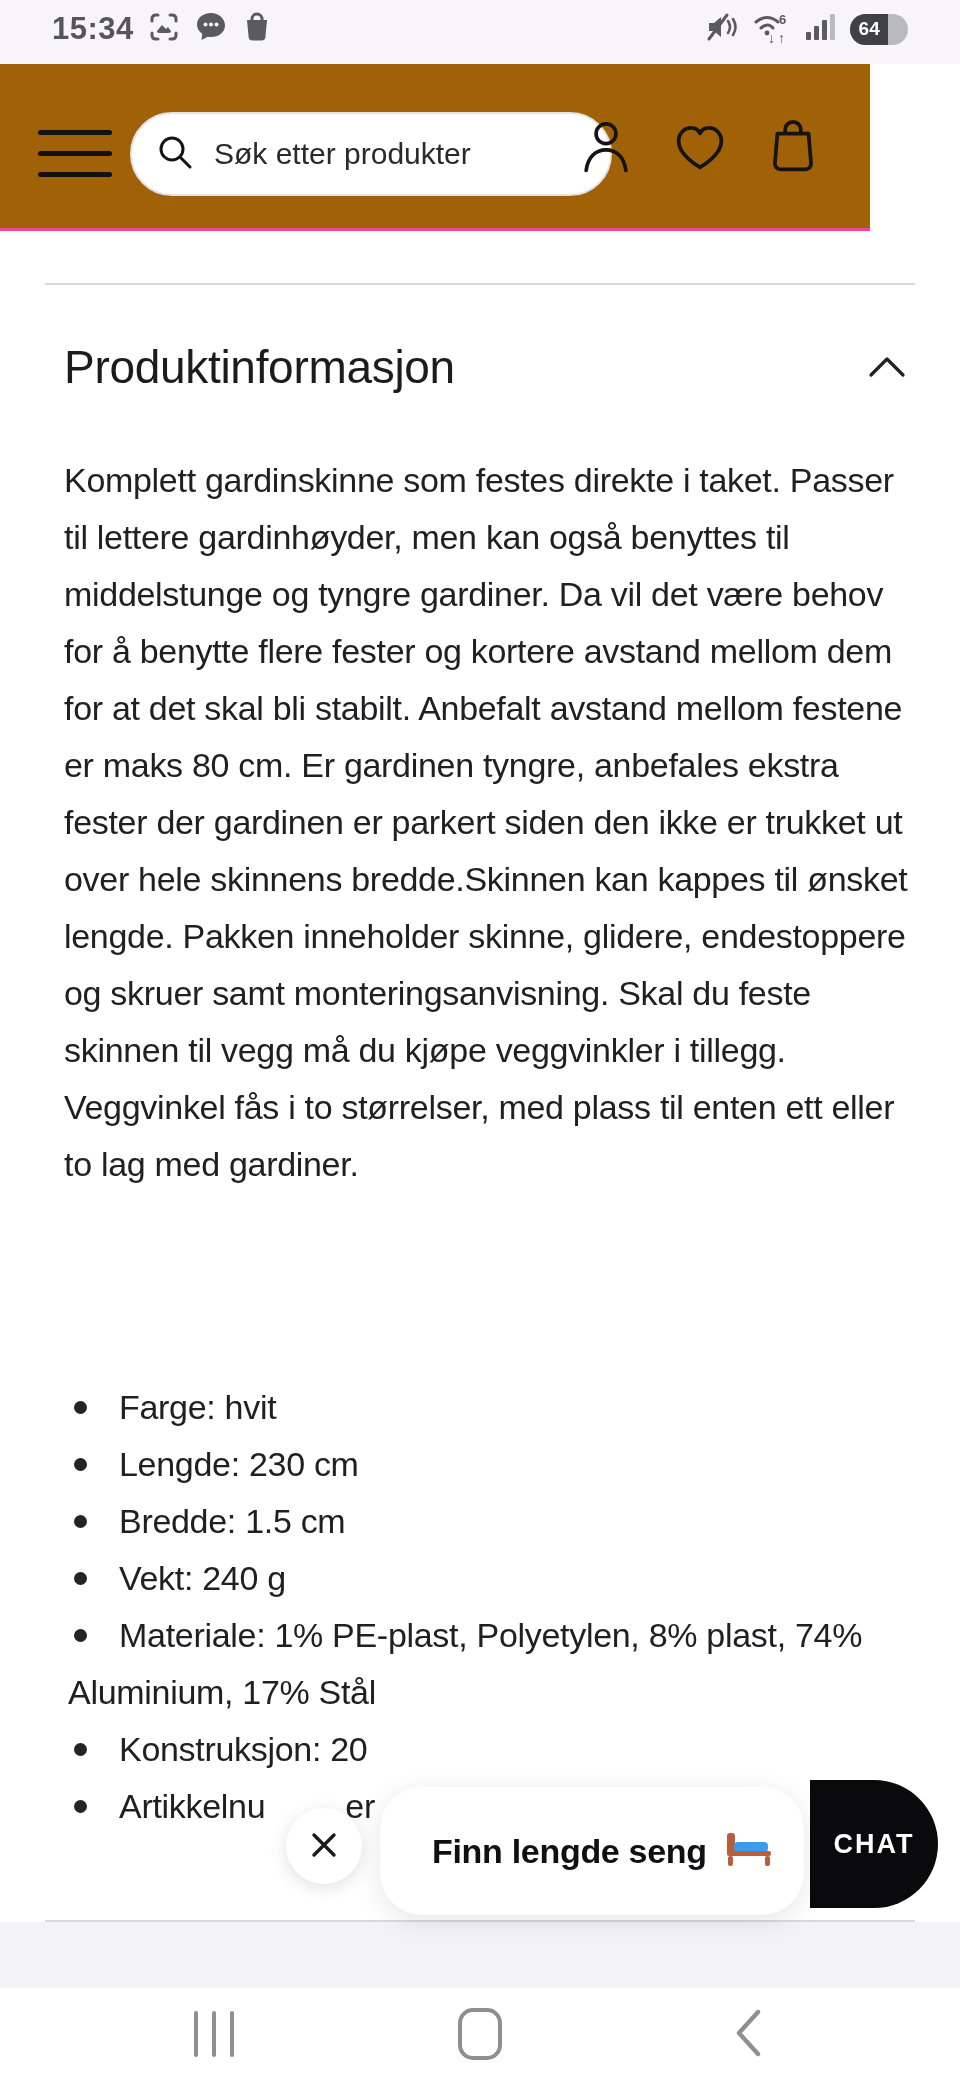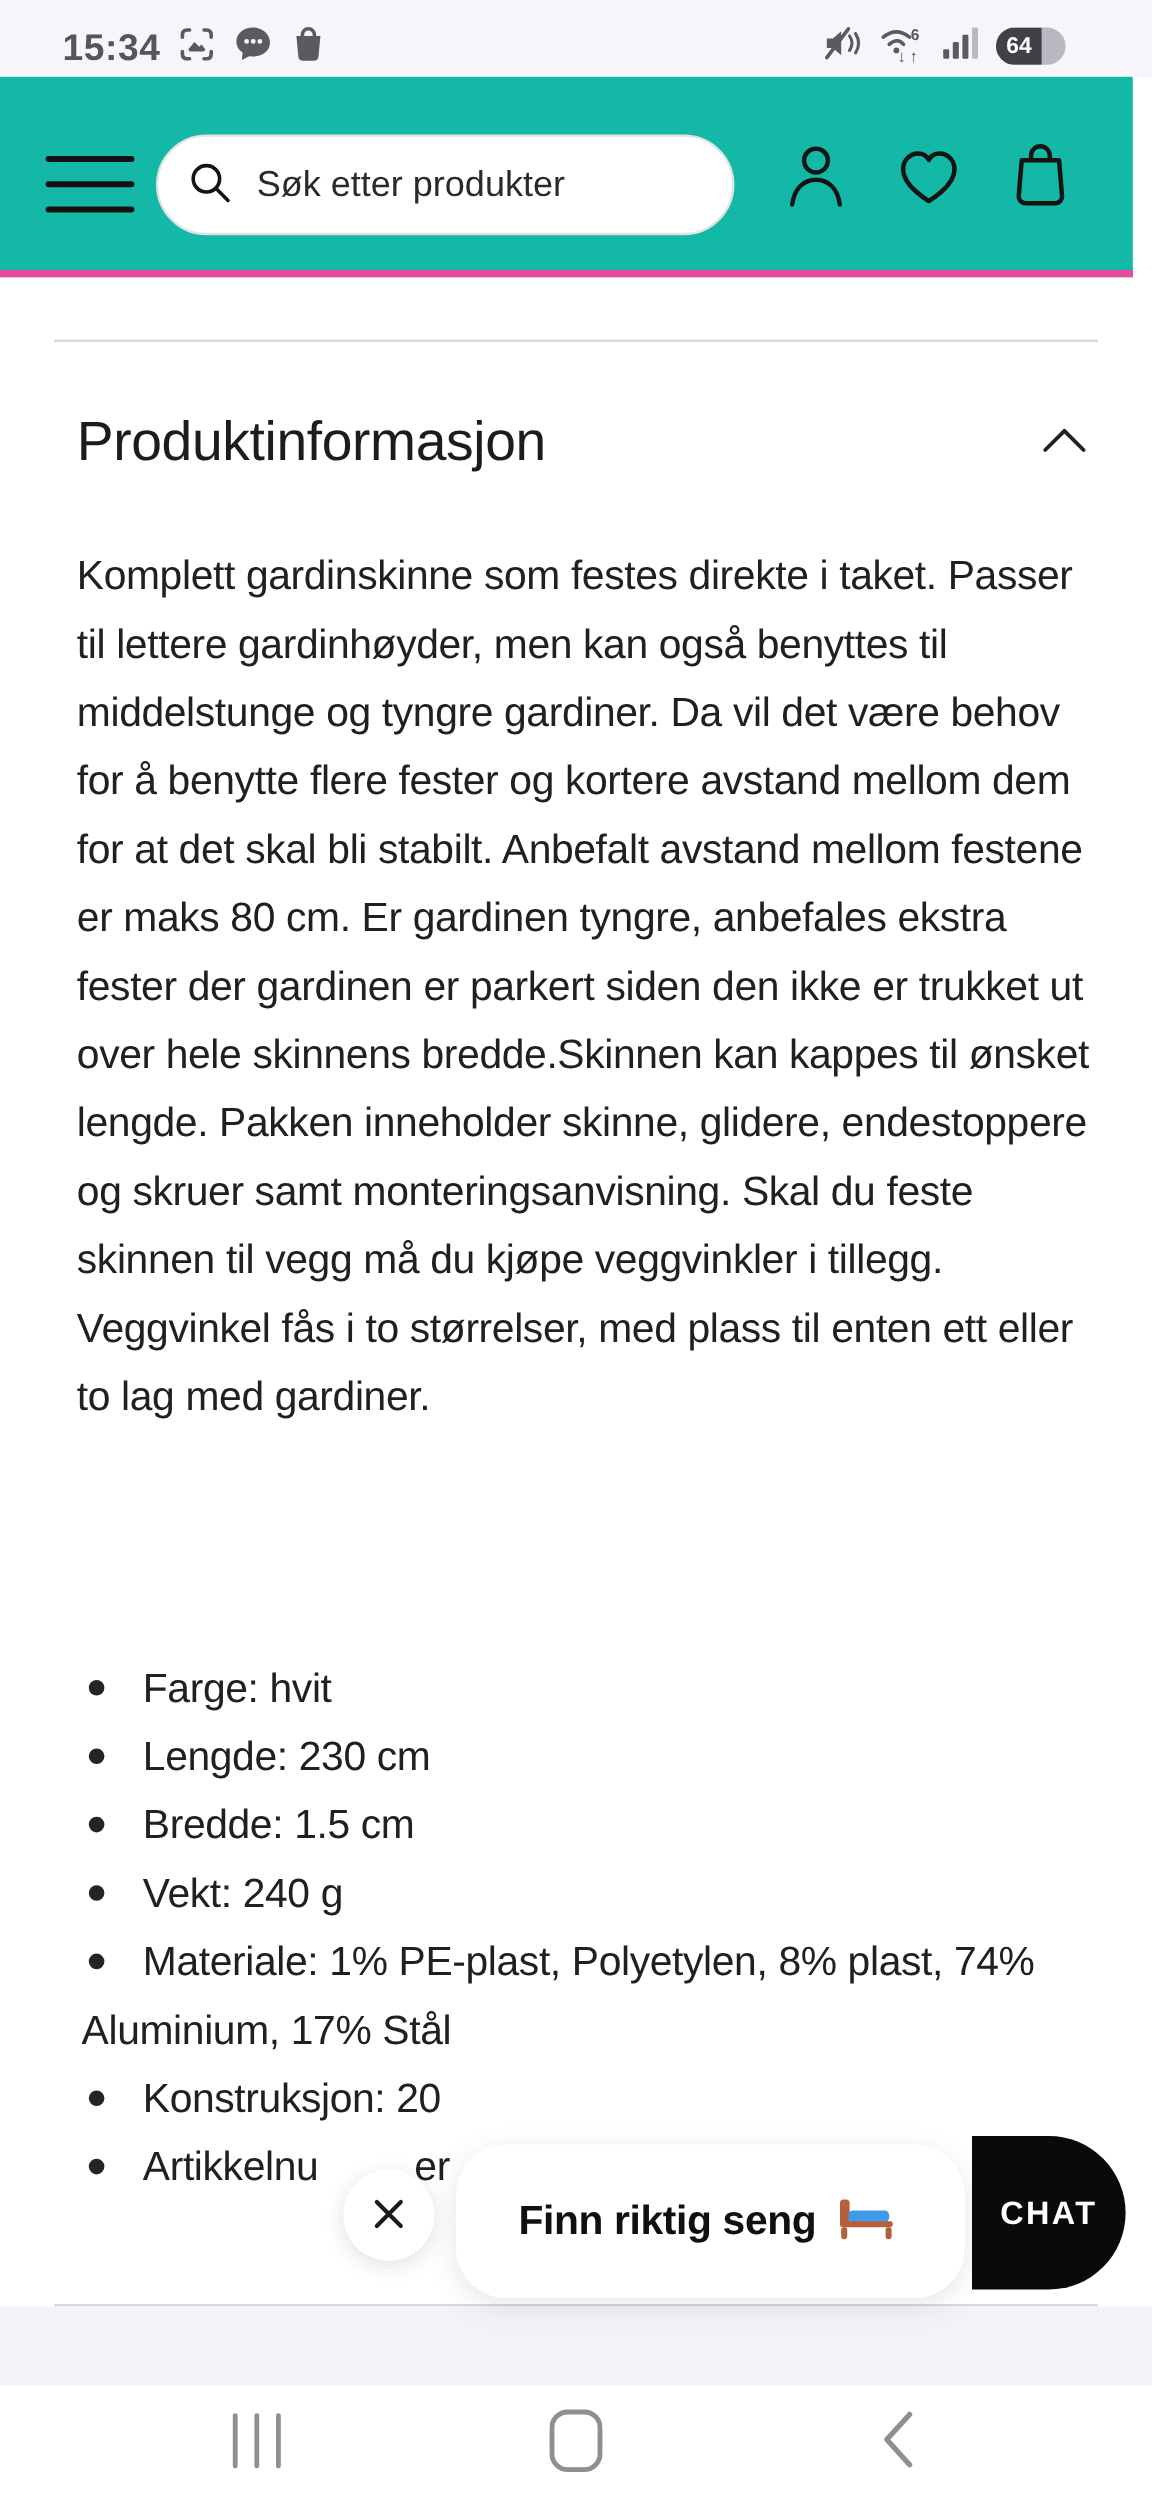--- a/index.html
+++ b/index.html
@@ -1,33 +1,33 @@
 <!DOCTYPE html>
 <html><head>
 <meta charset="utf-8">
 <style>
   html,body{margin:0;padding:0;background:#fff;}
   .screen{position:relative;width:960px;height:2080px;background:#ffffff;overflow:hidden;
           font-family:"Liberation Sans","DejaVu Sans",sans-serif;color:#1e1e21;}
 
   
   .status-bar{position:absolute;top:0;left:0;width:960px;height:64px;background:#f7f5fa;
-              display:flex;align-items:flex-end;padding:0 72px 6px 52px;box-sizing:border-box;}
+              display:flex;align-items:center;padding:0 52px 6px 52px;box-sizing:border-box;}
   .sb-left{display:flex;align-items:center;gap:14px;}
   .sb-right{display:flex;align-items:center;gap:14px;margin-left:auto;}
   .sb-time{font-size:31px;font-weight:600;color:#55555b;letter-spacing:.5px;}
   .sb-ic{display:block;}
   .battery{position:relative;width:58px;height:31px;border-radius:16px;background:#b9bac1;overflow:hidden;}
   .battery-fill{position:absolute;left:0;top:0;bottom:0;width:66%;background:#404047;
                 display:flex;align-items:center;justify-content:center;}
   .battery-fill span{color:#fff;font-size:19px;font-weight:700;}
 
   
-  .header{position:absolute;top:64px;left:0;width:944px;height:167px;background:#14b8a6;
-          border-bottom:6px solid #ec4899;box-sizing:border-box;}
+  .header{position:absolute;top:64px;left:0;width:870px;height:167px;background:#a16207;
+          border-bottom:3px solid #ec4899;box-sizing:border-box;}
   .hamburger{position:absolute;left:38px;top:66px;width:74px;height:48px;cursor:pointer;}
   .hamburger i{position:absolute;left:0;width:74px;height:5px;background:#121212;border-radius:3px;display:block;}
   .hamburger i:nth-child(1){top:0;}
   .hamburger i:nth-child(2){top:21px;}
   .hamburger i:nth-child(3){top:42px;}
   .search-pill{position:absolute;left:130px;top:48px;width:482px;height:84px;border:2px solid #e3e3e6;
                border-radius:44px;box-sizing:border-box;display:flex;align-items:center;padding:0 20px 0 22px;background:#fff;}
   .search-pill input{border:none;outline:none;font-family:inherit;font-size:30px;color:#222226;
                      width:100%;margin-left:16px;background:transparent;}
   .search-pill input::placeholder{color:#2a2a2e;opacity:1;}
@@ -206,21 +206,21 @@
 
   <button class="close-btn">
     <span>
       <svg width="32" height="32" viewBox="0 0 32 32">
         <path d="M6 6l20 20M26 6L6 26" stroke="#1a1a1a" stroke-width="3.4" stroke-linecap="round"></path>
       </svg>
     </span>
   </button>
 
   <div class="chat-tooltip">
-    <span class="tip-text">Finn riktig seng</span>
+    <span class="tip-text">Finn lengde seng</span>
     <span>
       <svg width="48" height="38" viewBox="0 0 48 38">
         <rect x="2" y="3" width="8" height="22" rx="3" fill="#b5603c"></rect>
         <rect x="9" y="12" width="34" height="10" rx="4" fill="#3d9be9"></rect>
         <rect x="2" y="21" width="44" height="5" rx="2" fill="#b5603c"></rect>
         <rect x="3" y="26" width="5" height="10" rx="2" fill="#b5603c"></rect>
         <rect x="40" y="26" width="5" height="10" rx="2" fill="#b5603c"></rect>
       </svg>
     </span>
   </div>

